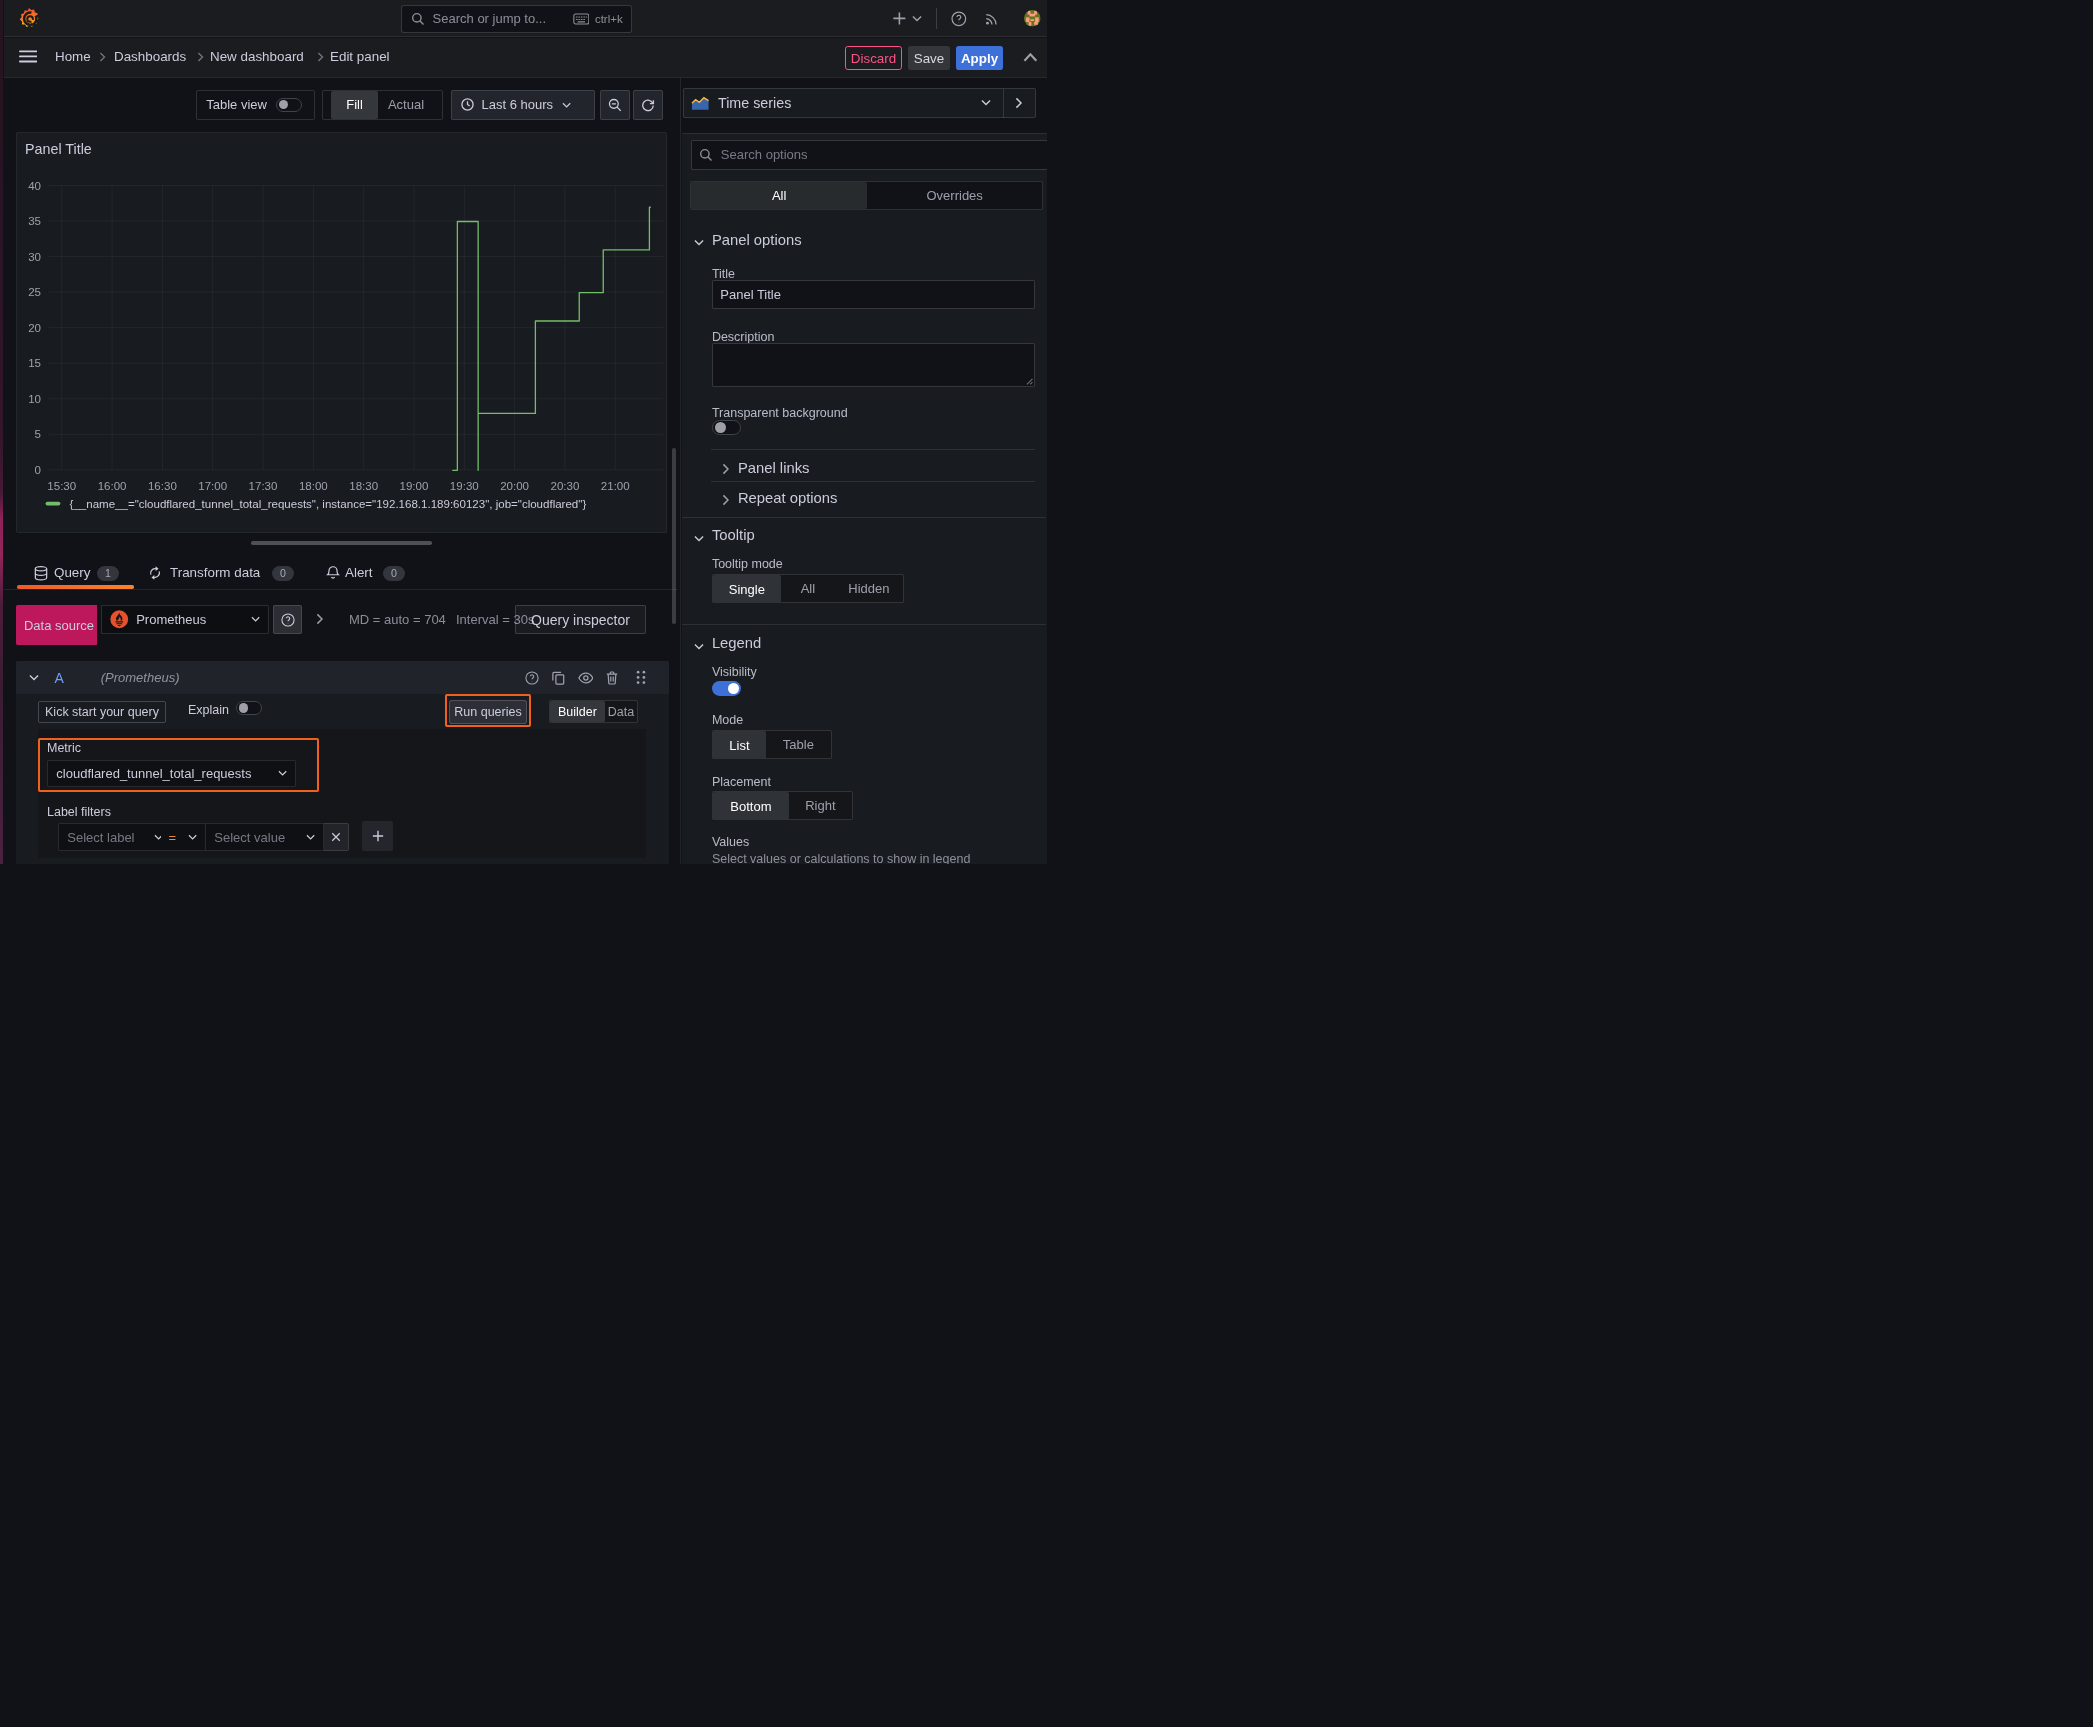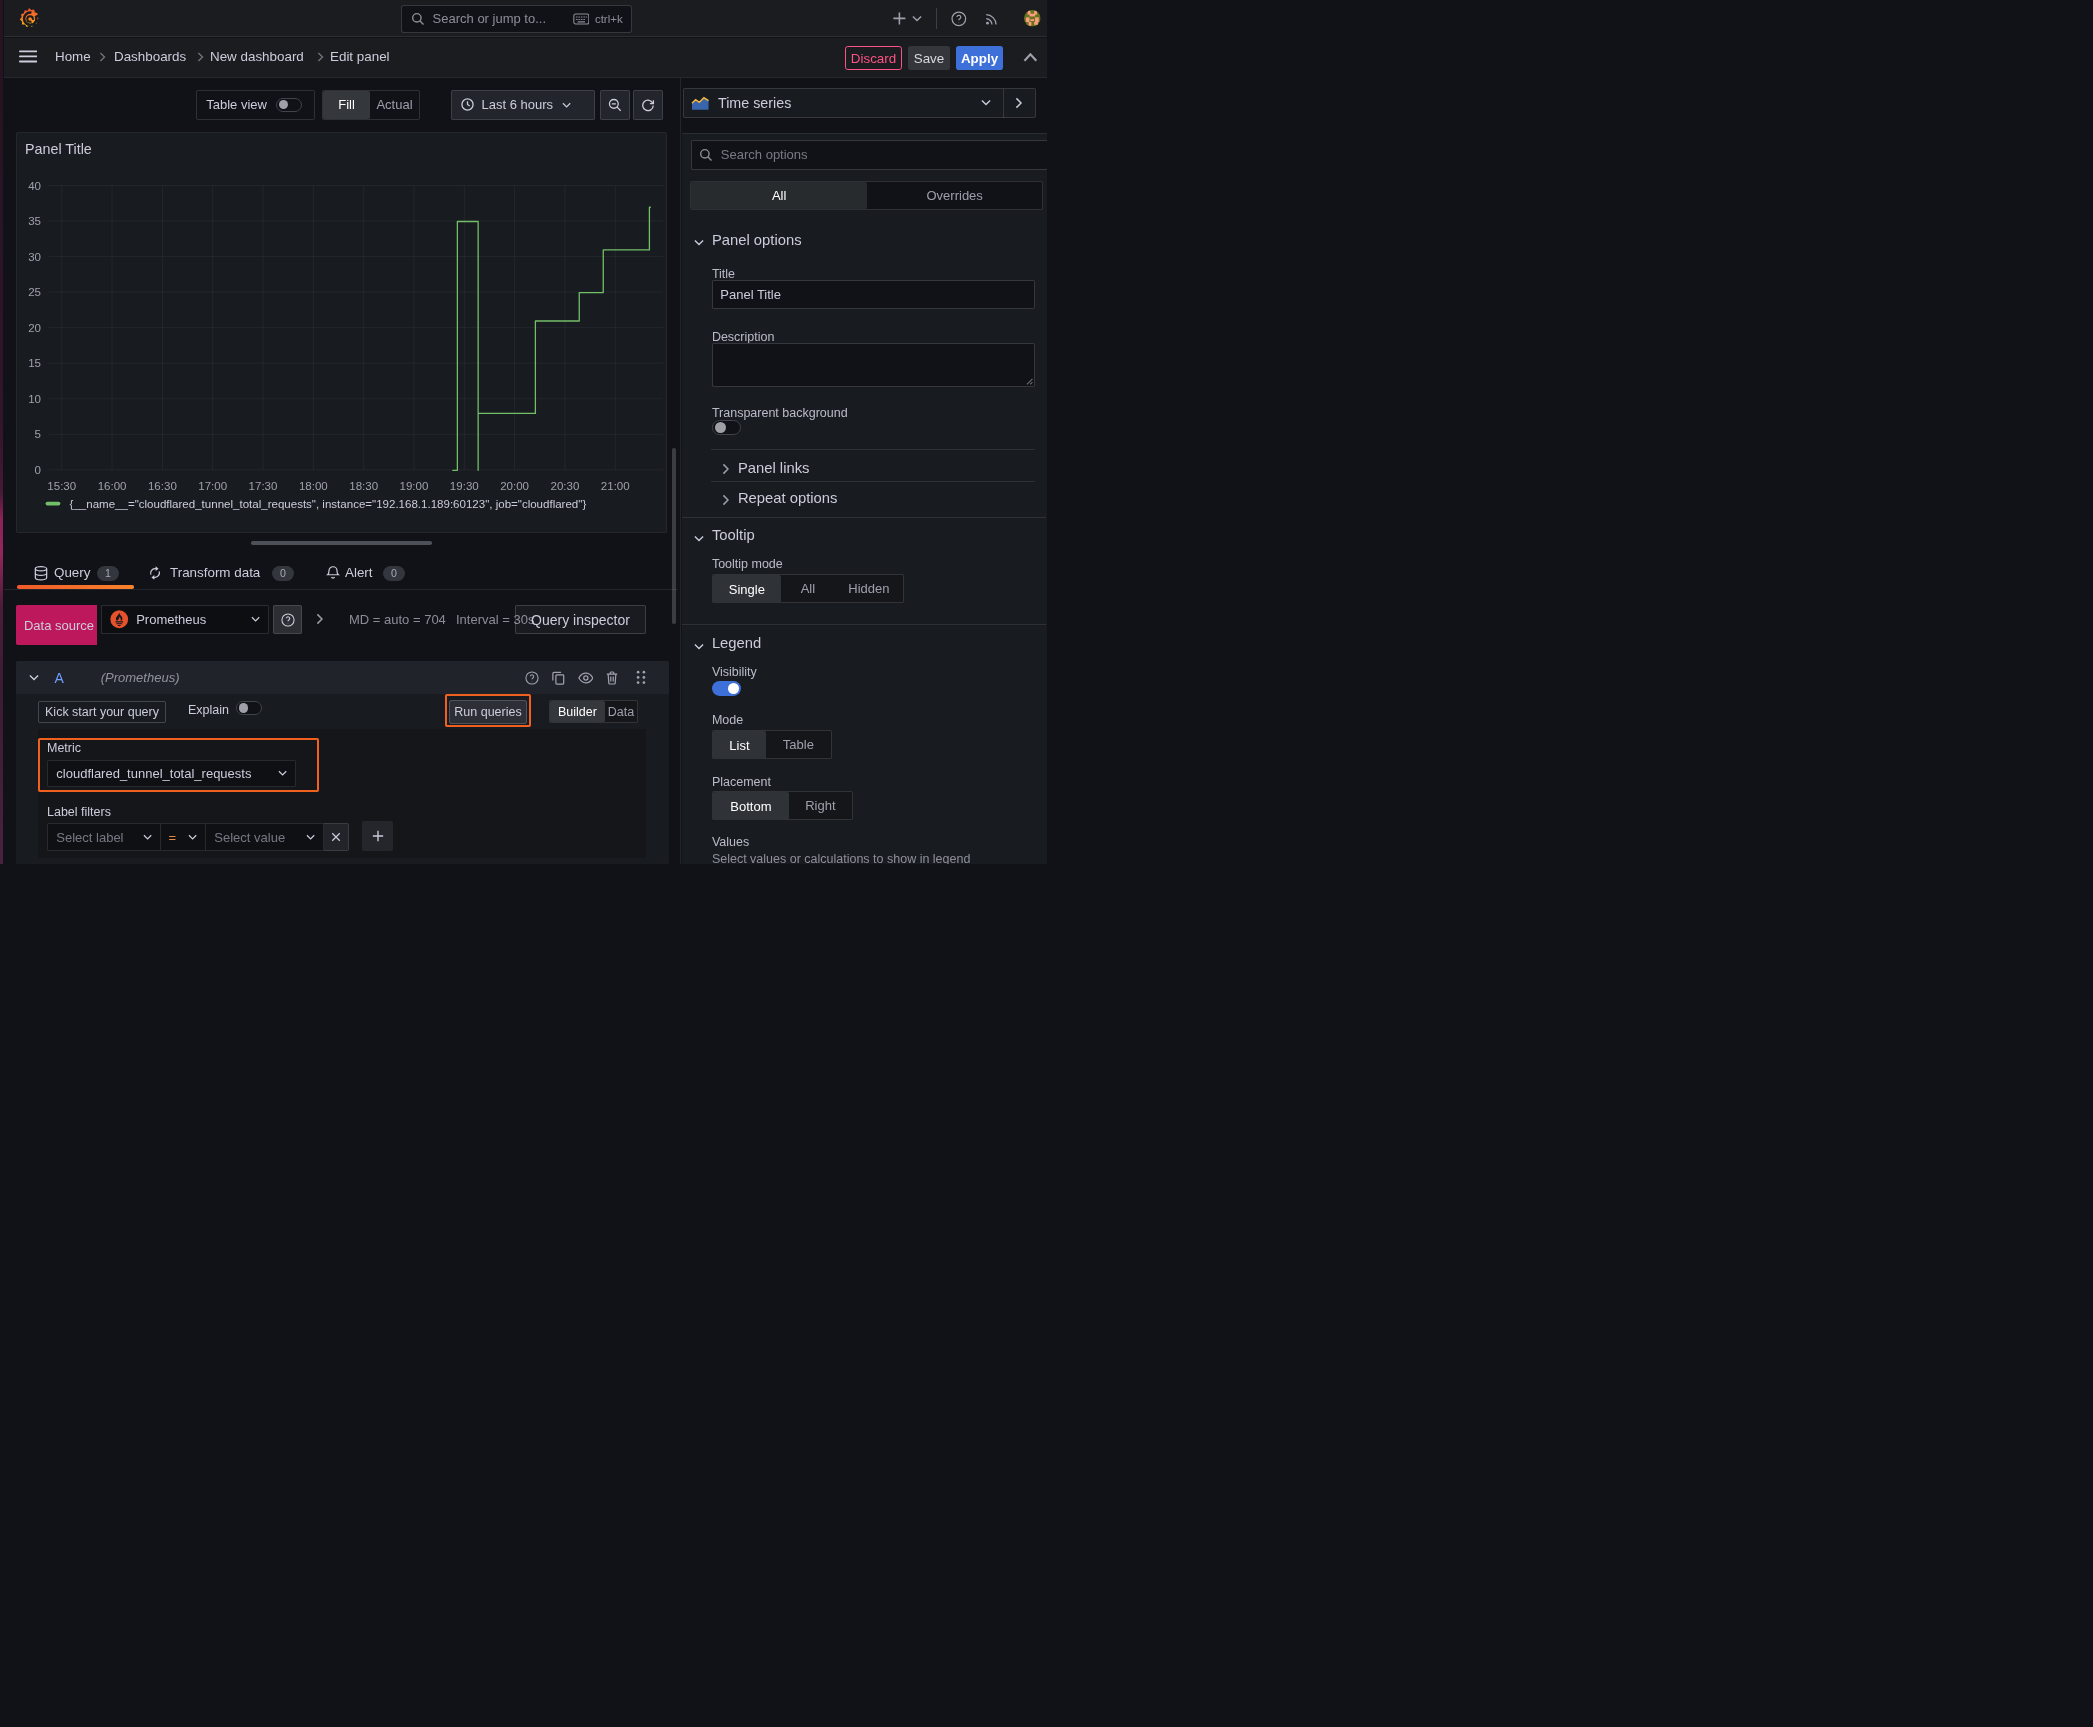--- a/index.html
+++ b/index.html
@@ -160,21 +160,21 @@
   <svg class="abs" style="left:1023px; top:52px;" width="14.8" height="10" viewBox="0 0 16 11" stroke="rgba(204,204,220,0.75)" stroke-width="2.4" fill="none">
       <path d="M1.5 9.5 L8 2.5 L14.5 9.5"></path>
     </svg>
 
   <div class="tbtn" style="left:196px; width:119px; padding:0 9.2px;">
     <span>Table view</span>
     <span style="display:inline-block; position:relative; width:26px; height:14px; border-radius:7.4px; background:#111217; border:0.9px solid #3f434b; margin-left:9.2px;">
       <span style="position:absolute; top:1.4px; left:1.8px; width:9.2px; height:9.2px; border-radius:50%; background:#9fa0a7;"></span>
     </span>
   </div>
-  <div class="tbtn" style="left:322px; width:98px; padding:0;">
+  <div class="tbtn" style="left:322px; width:121px; padding:8px;">
     <div style="width:47px; height:28px; background:#34373c; color:#fff; font-weight:500; display:flex; align-items:center; justify-content:center; border-radius:1.8px;">Fill</div>
     <div style="flex:1; display:flex; align-items:center; justify-content:center; color:rgba(204,204,220,0.75);">Actual</div>
   </div>
   <div class="tbtn" style="left:451px; width:144px; padding:0 9.2px; background:#22252b;">
     <svg width="13" height="13" viewBox="0 0 14 14" stroke="#ccccdc" stroke-width="1.4" fill="none">
       <circle cx="7" cy="7" r="6"></circle>
         <path d="M7 3.6 V7 L9.4 8.6"></path>
     </svg>
     <span style="margin-left:7.4px; font-weight:500;">Last 6 hours</span>
     <svg style="margin-left:9.2px;" width="9.2" height="6.5" viewBox="0 0 11 8" stroke="#ccccdc" stroke-width="1.5" fill="none">
@@ -432,21 +432,21 @@
   <div class="abs hl" style="left:38px; top:738px; width:281px; height:54px;"></div>
   <div class="abs" style="left:47px; top:741px; font-size:12.5px;">Metric</div>
   <div class="abs" style="left:47px; top:760px; height:27px; width:249px; background:#0e1014; border:0.9px solid rgba(204,204,220,0.14); border-radius:1.8px; display:flex; align-items:center; padding:0 8.3px; font-size:13px;">
     <span>cloudflared_tunnel_total_requests</span>
     <span style="flex:1"></span>
     <svg width="9.2" height="6.5" viewBox="0 0 11 8" stroke="#ccccdc" stroke-width="1.5" fill="none">
         <path d="M1 1.5 L5.5 6 L10 1.5"></path>
       </svg>
   </div>
   <div class="abs" style="left:47px; top:805px; font-size:12.5px;">Label filters</div>
-  <div class="abs" style="left:47px; top:823px; height:28px; width:114px; background:#0e1014; border:0.9px solid rgba(204,204,220,0.14); border-radius:1.8px 0 0 1.8px; display:flex; align-items:center; padding:0 8.3px; font-size:13px; color:rgba(204,204,220,0.55);">
+  <div class="abs" style="left:58px; top:823px; height:28px; width:114px; background:#0e1014; border:0.9px solid rgba(204,204,220,0.14); border-radius:1.8px 0 0 1.8px; display:flex; align-items:center; padding:0 8.3px; font-size:13px; color:rgba(204,204,220,0.55);">
     <span>Select label</span>
       <span style="flex:1"></span>
     <svg width="9.2" height="6.5" viewBox="0 0 11 8" stroke="#ccccdc" stroke-width="1.5" fill="none">
         <path d="M1 1.5 L5.5 6 L10 1.5"></path>
       </svg>
   </div>
   <div class="abs" style="left:161px; top:823px; height:28px; width:45px; background:#0e1014; border:0.9px solid rgba(204,204,220,0.14); border-left:none; display:flex; align-items:center; padding:0 7.4px; font-size:13px;">
     <span style="color:#e8883a;">=</span>
       <span style="flex:1"></span>
     <svg width="9.2" height="6.5" viewBox="0 0 11 8" stroke="#ccccdc" stroke-width="1.5" fill="none">

